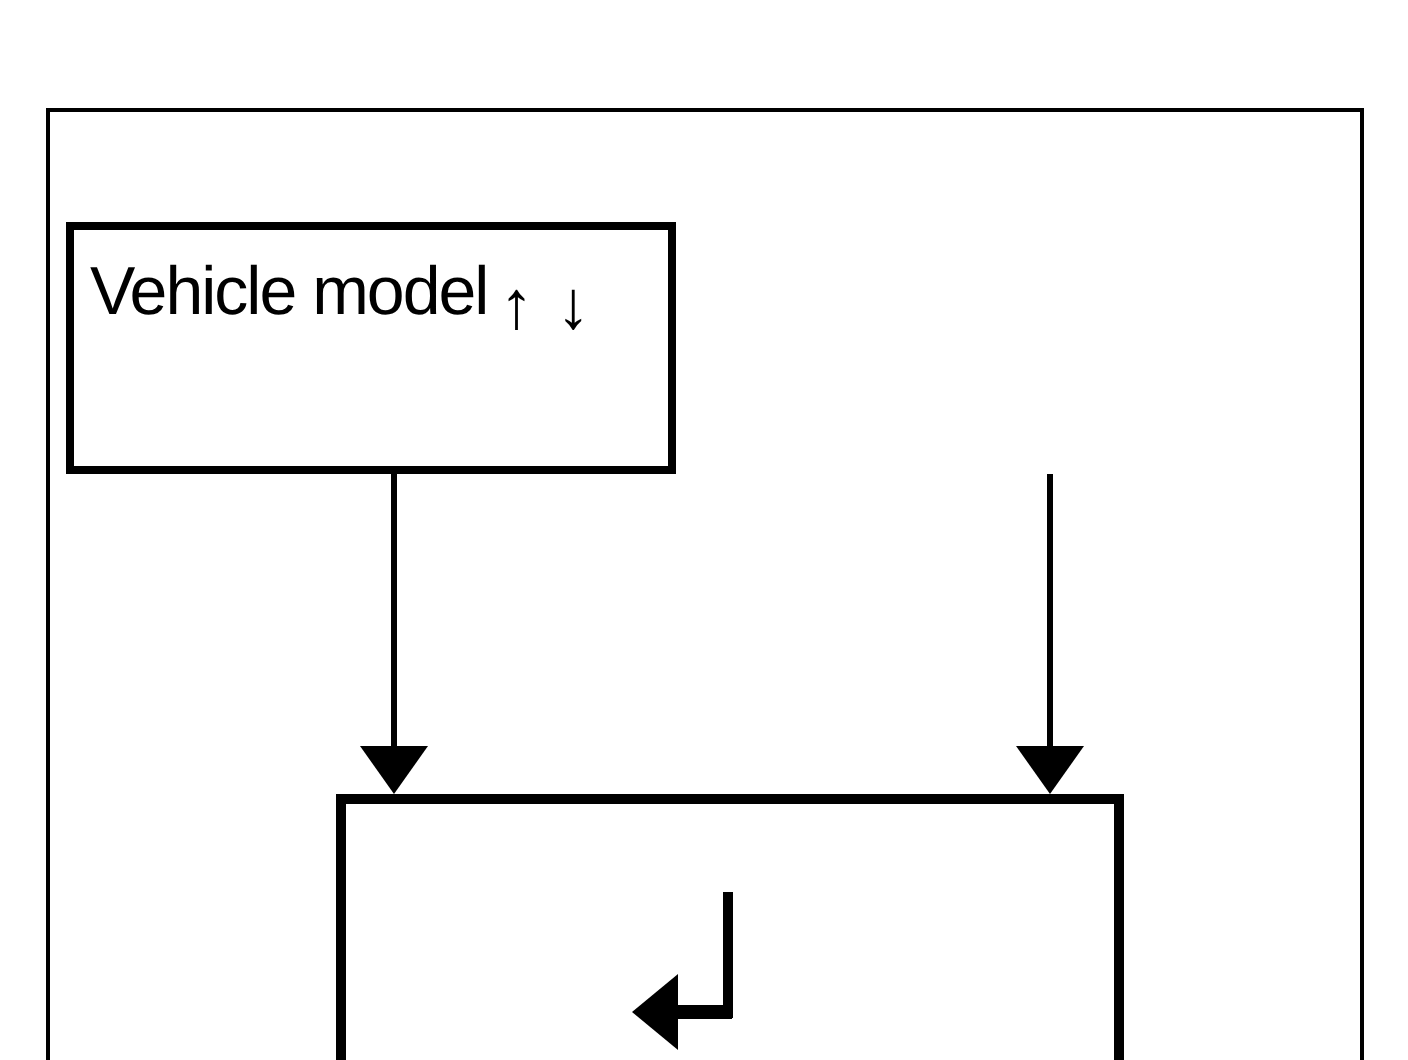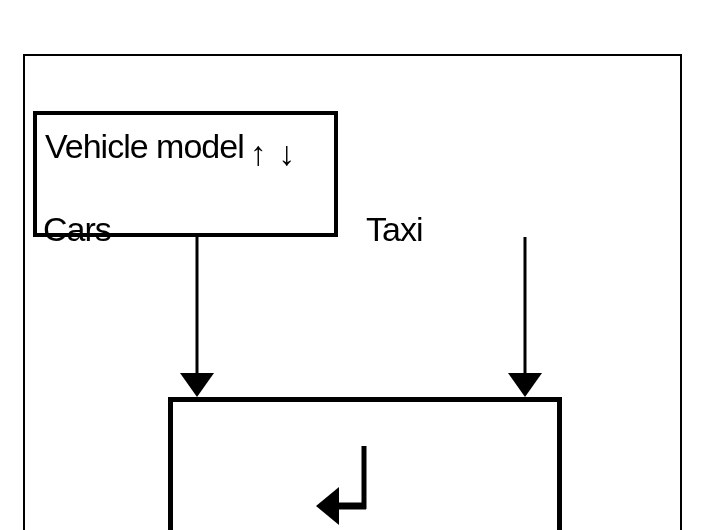--- a/index.html
+++ b/index.html
@@ -92,23 +92,21 @@
 
   <div class="outer-frame"></div>
 
   <div class="vehicle-box left">
     <div class="box-title">
       <span>Vehicle model</span><span class="sort-arrows">↑ ↓</span>
     </div>
   </div>
 
 
-  <div class="overlap-label cars">Cars</div>
 
-  <div class="overlap-label taxi">Taxi</div>
 
   <div class="merge-box"></div>
 
   <svg class="overlay" viewBox="0 0 704 530" xmlns="http://www.w3.org/2000/svg">
     <g>
       <line x1="197" y1="197" x2="197" y2="336" stroke="#000000" stroke-width="3"></line>
       <polygon points="180,333 214,333 197,357" fill="#000000"></polygon>
     </g>
     <g>
       <line x1="525" y1="197" x2="525" y2="336" stroke="#000000" stroke-width="3"></line>

